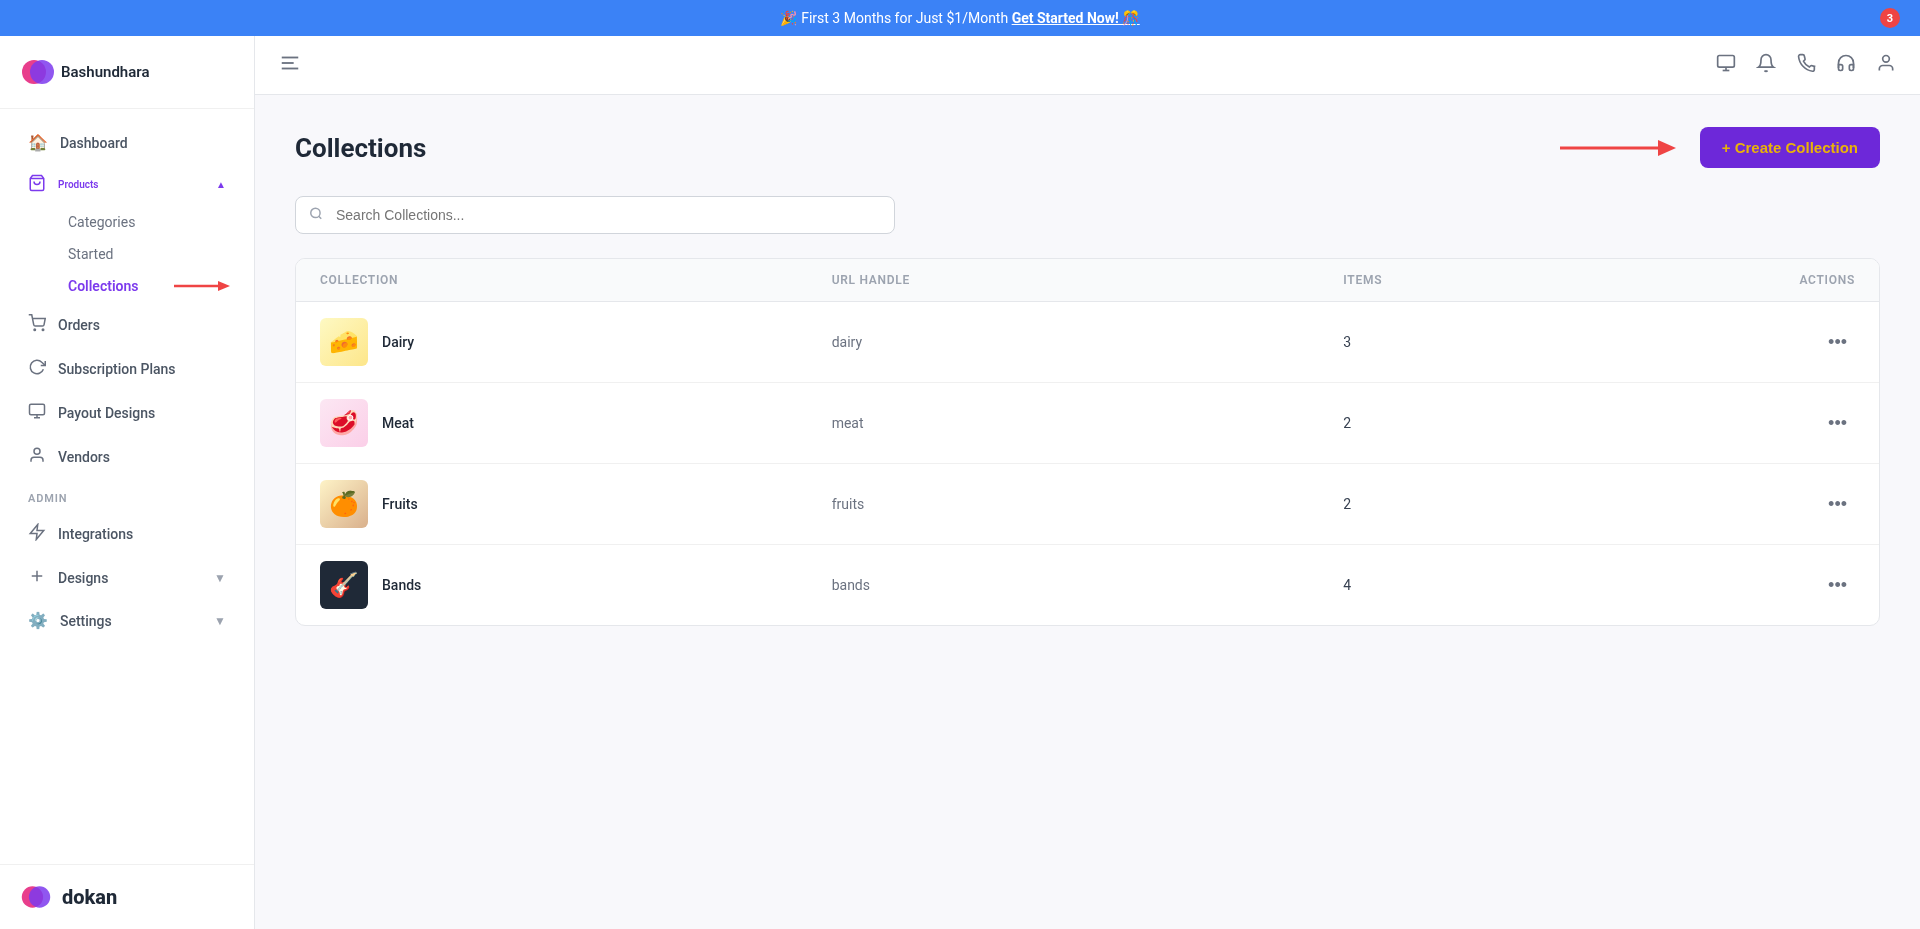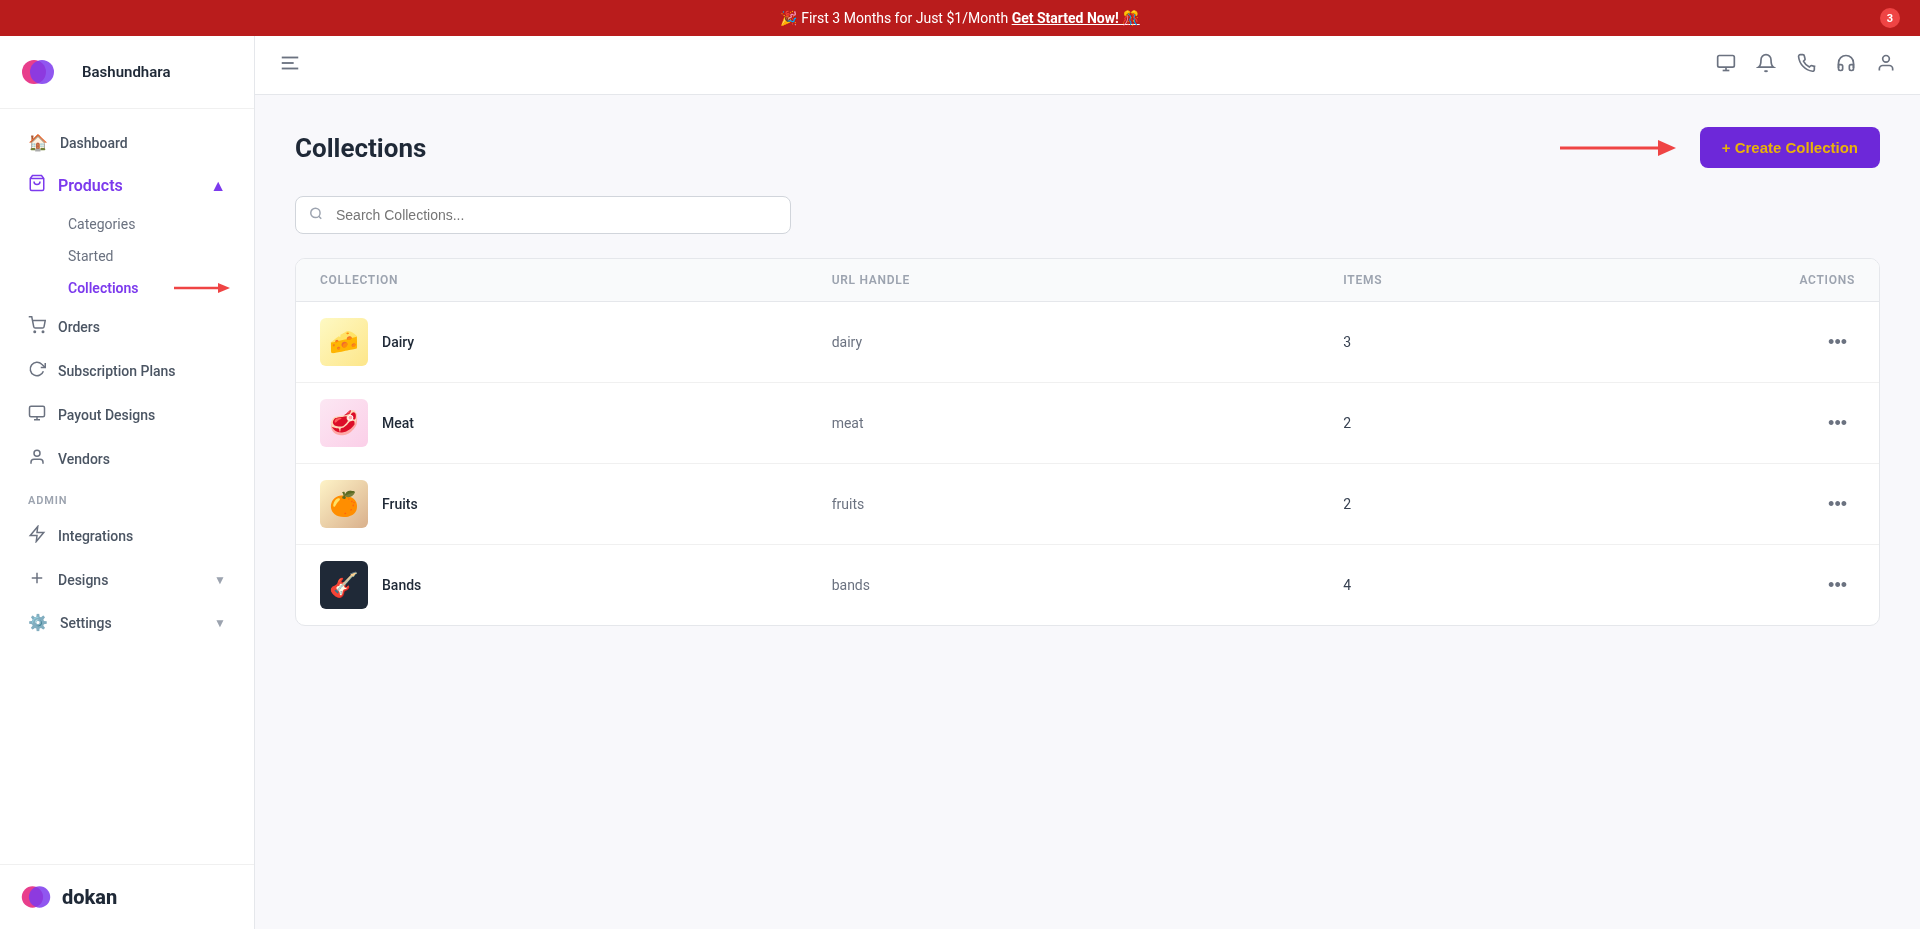--- a/index.html
+++ b/index.html
@@ -1,20 +1,20 @@
 <!DOCTYPE html>
 <html><head>
   <meta charset="utf-8">
   <style>
     * { box-sizing: border-box; margin: 0; padding: 0; }
     body { font-family: -apple-system, BlinkMacSystemFont, 'Segoe UI', Roboto, sans-serif; background: #f8f8fb; display: flex; flex-direction: column; height: 929px; overflow: hidden; }
 
     
     .top-banner {
-      background: #b91c1c;
+      background: #3b82f6;
       color: white;
       text-align: center;
       padding: 10px;
       font-size: 14px;
       position: relative;
       flex-shrink: 0;
     }
     .top-banner a { color: white; font-weight: bold; text-decoration: underline; }
     .notification-badge {
       position: absolute;
@@ -43,21 +43,21 @@
       display: flex;
       flex-direction: column;
       flex-shrink: 0;
       overflow-y: auto;
     }
 
     .sidebar-logo {
       padding: 18px 20px;
       display: flex;
       align-items: center;
-      gap: 26px;
+      gap: 5px;
       border-bottom: 1px solid #f0f0f0;
     }
 
     .logo-icon {
       width: 36px;
       height: 36px;
     }
 
     .store-name {
       font-size: 15px;
@@ -82,21 +82,21 @@
     }
     .nav-item .nav-icon { font-size: 16px; color: inherit; }
 
     .nav-item-products {
       display: flex;
       align-items: center;
       justify-content: space-between;
       padding: 10px 20px;
       cursor: pointer;
       color: #7c3aed;
-      font-size: 16px;
+      font-size: 10px;
       font-weight: 600;
       margin: 2px 8px;
     }
 
     .products-left { display: flex; align-items: center; gap: 12px; }
 
     .sub-nav { padding-left: 20px; }
     .sub-nav-item {
       display: block;
       padding: 8px 20px 8px 48px;
@@ -193,21 +193,21 @@
       align-items: center;
       gap: 8px;
     }
 
     
     .search-bar {
       position: relative;
       margin-bottom: 24px;
     }
     .search-bar input {
-      width: 496px;
+      width: 600px;
       padding: 10px 16px 10px 40px;
       border: 1px solid #d1d5db;
       border-radius: 8px;
       font-size: 14px;
       color: #374151;
       outline: none;
       background: white;
     }
     .search-icon-pos {
       position: absolute;

